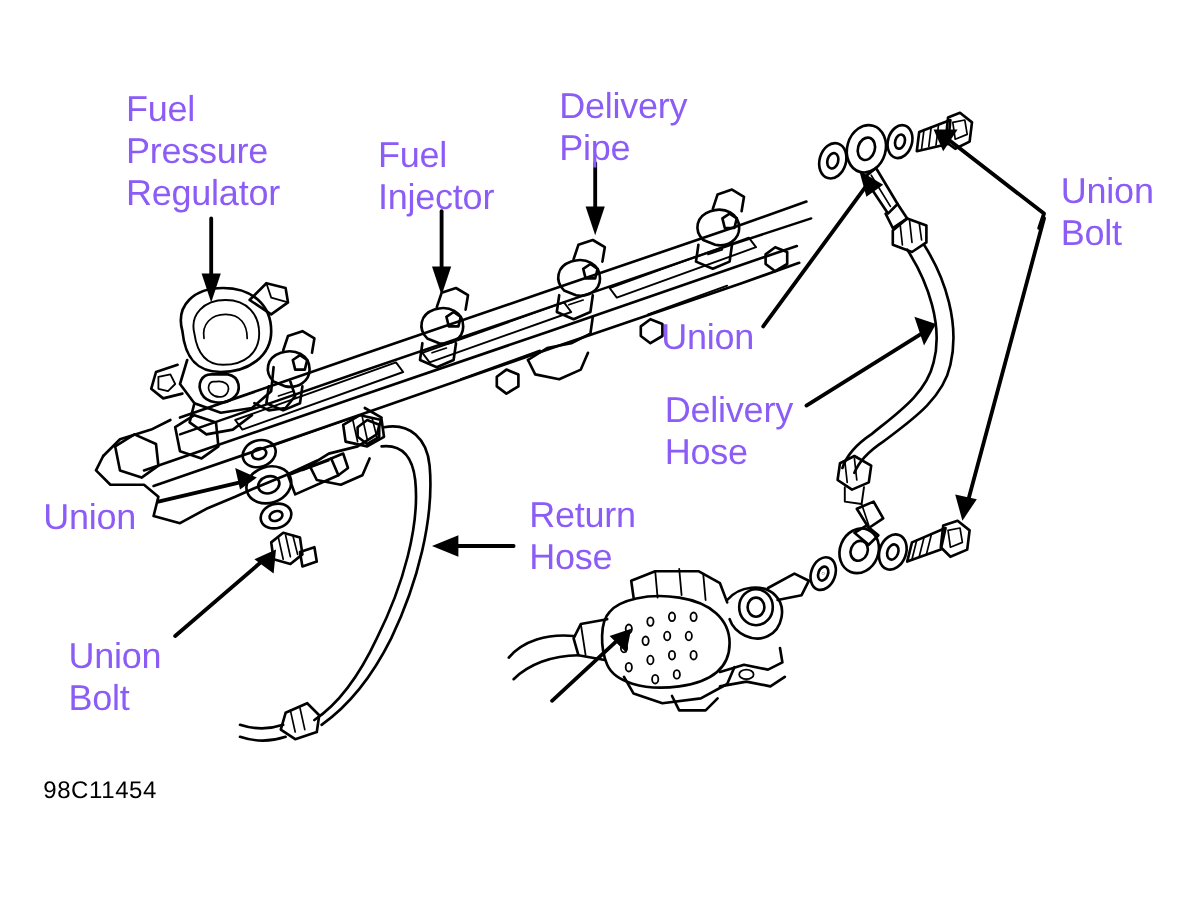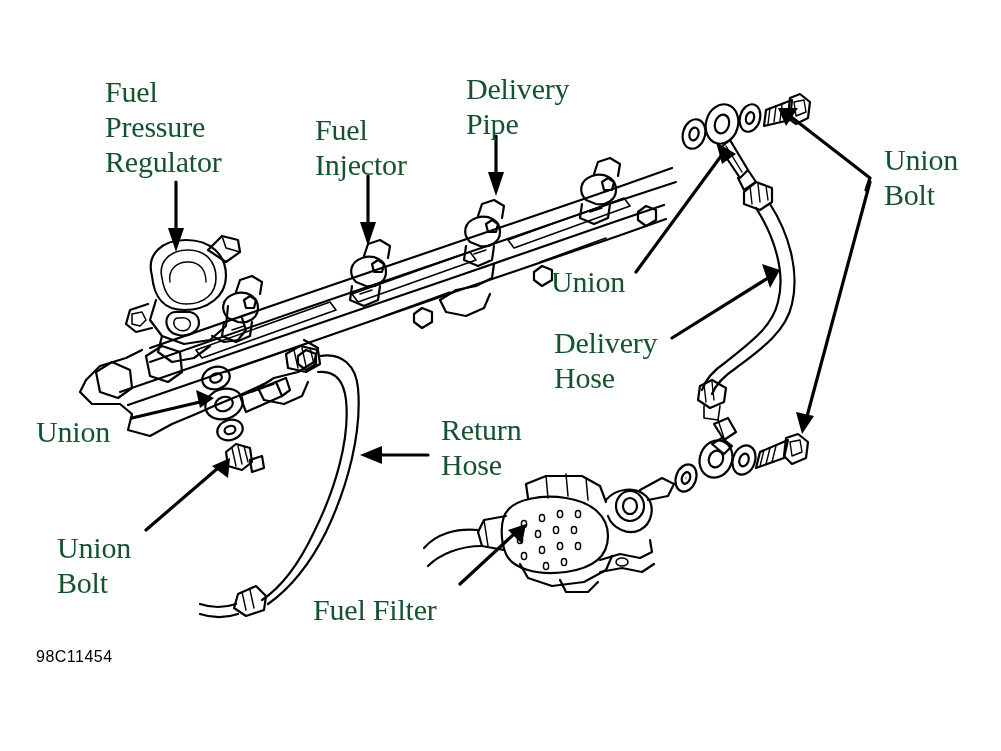--- a/index.html
+++ b/index.html
@@ -17,31 +17,31 @@
   }
   #diagram-svg {
     position: absolute;
     left: 0;
     top: 0;
     width: 1001px;
     height: 751px;
   }
   .lbl {
     position: absolute;
-    font-family: Liberation Serif, serif;
+    font-family: Liberation Sans, sans-serif;
     font-size: 30px;
     line-height: 35px;
-    color: #14532d;
+    color: #8b5cf6;
     white-space: pre;
     letter-spacing: -0.2px;
   }
   .code {
     position: absolute;
     font-family: "Liberation Sans", sans-serif;
-    font-size: 16px;
+    font-size: 20px;
     color: #000000;
     white-space: pre;
     letter-spacing: 0.5px;
   }
 </style>
 </head>
 <body>
 
 <div id="page">
 
@@ -353,17 +353,16 @@
 Hose</div>
 
   <div class="lbl" style="left:36px; top:414px;">Union</div>
 
   <div class="lbl" style="left:441px; top:412px;">Return
 Hose</div>
 
   <div class="lbl" style="left:57px; top:530px;">Union
 Bolt</div>
 
-  <div class="lbl" style="left:313px; top:592px;">Fuel Filter</div>
 
   <div class="code" style="left:36px; top:648px;">98C11454</div>
 
 </div>
 
 </body></html>

